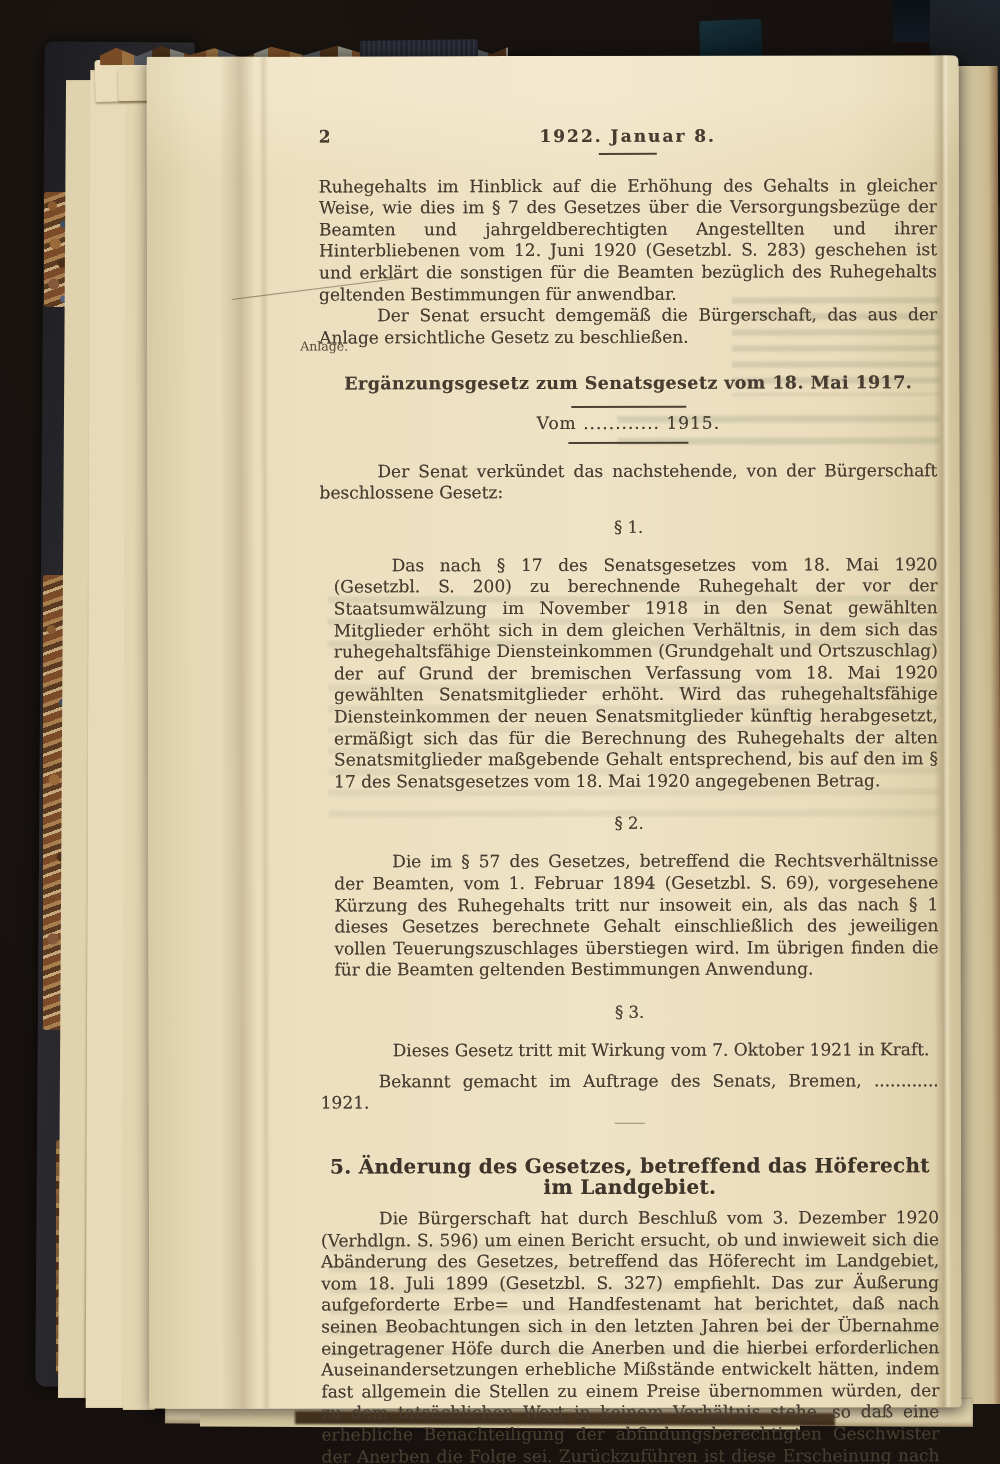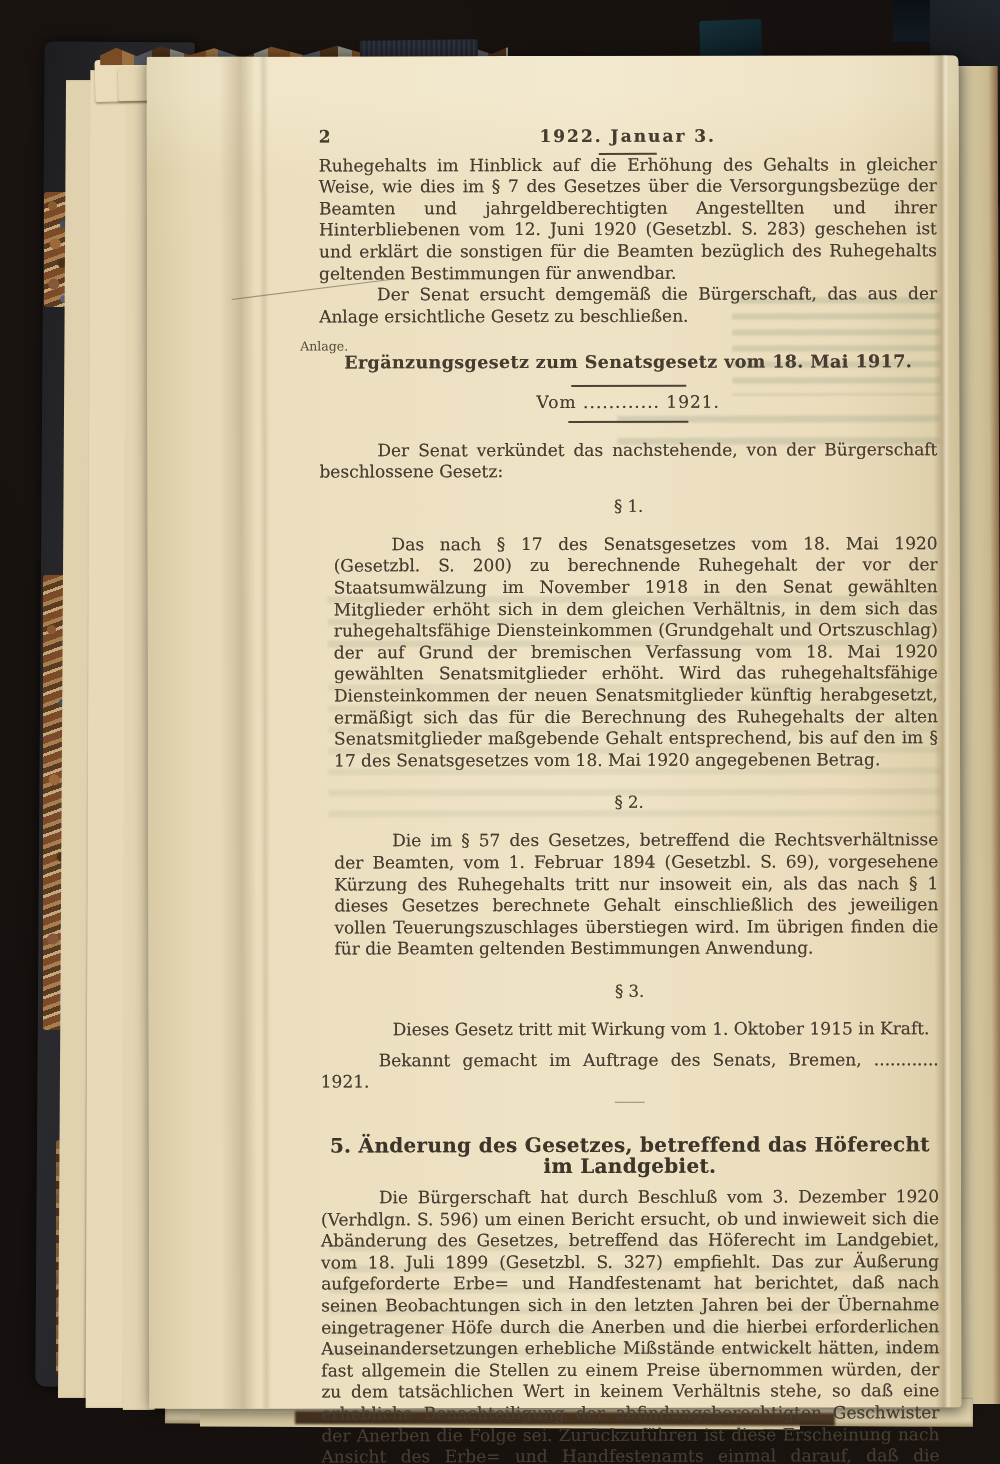--- a/index.html
+++ b/index.html
@@ -140,21 +140,21 @@
   .header-row .pgnum{width:120px;text-align:left;}
   .header-row .htitle{flex:1;text-align:center;letter-spacing:2px;}
   .header-row .hspacer{width:120px;}
   .rule{height:2px;background:#4c4234;margin:0 auto;}
   .rule.header-rule{width:58px;margin-top:5px;}
   .rule.w115{width:115px;margin-top:11px;}
   .rule.w120{width:120px;margin-top:7px;}
   .rule.tiny{width:30px;height:1px;margin-top:9px;opacity:.55;}
   p{margin:0;text-align:justify;}
   p.indent{text-indent:58px;}
-  .p-intro{}
+  .p-intro{margin-top:21px;}
   .law-title{
     margin:25px 0 0 0;text-align:center;font-size:17.5px;font-weight:bold;letter-spacing:.4px;
   }
   .vom-line{margin-top:5px;text-align:center;letter-spacing:1px;}
   .p-procl{margin-top:17px;}
   .sec-head{margin-top:13px;text-align:center;font-weight:normal;font-size:16.5px;}
   .sec-head.sp{margin-top:21px;}
   .sec-body{margin-top:3px;margin-left:14px;}
   .p-promul{margin-top:9px;}
   .item5-head{
@@ -236,45 +236,45 @@
       </div>
 
     <div class="scratch"></div>
 
     <div class="margin-note">Anlage.</div>
 
     <div class="text-col">
 
       <div class="header-row">
         <span class="pgnum">2</span>
-        <span class="htitle">1922. Januar 3.</span>
+        <span class="htitle">1922. Januar 8.</span>
         <span class="hspacer"></span>
       </div>
       <div class="rule header-rule"></div>
 
       <p class="p-intro">Ruhegehalts im Hinblick auf die Erhöhung des Gehalts in gleicher Weise, wie dies im § 7 des Gesetzes über die Versorgungsbezüge der Beamten und jahrgeldberechtigten Angestellten und ihrer Hinterbliebenen vom 12. Juni 1920 (Gesetzbl. S. 283) geschehen ist und erklärt die sonstigen für die Beamten bezüglich des Ruhegehalts geltenden Bestimmungen für anwendbar.</p>
 
       <p class="indent">Der Senat ersucht demgemäß die Bürgerschaft, das aus der Anlage ersichtliche Gesetz zu beschließen.</p>
 
       <h2 class="law-title">Ergänzungsgesetz zum Senatsgesetz vom 18. Mai 1917.</h2>
       <div class="rule w115"></div>
 
-      <p class="vom-line">Vom ............ 1921.</p>
+      <p class="vom-line">Vom ............ 1915.</p>
       <div class="rule w120"></div>
 
       <p class="indent p-procl">Der Senat verkündet das nachstehende, von der Bürgerschaft beschlossene Gesetz:</p>
 
       <h3 class="sec-head">§ 1.</h3>
       <p class="indent sec-body">Das nach § 17 des Senatsgesetzes vom 18. Mai 1920 (Gesetzbl. S. 200) zu berechnende Ruhegehalt der vor der Staatsumwälzung im November 1918 in den Senat gewählten Mitglieder erhöht sich in dem gleichen Verhältnis, in dem sich das ruhegehaltsfähige Diensteinkommen (Grundgehalt und Ortszuschlag) der auf Grund der bremischen Verfassung vom 18. Mai 1920 gewählten Senatsmitglieder erhöht. Wird das ruhegehaltsfähige Diensteinkommen der neuen Senatsmitglieder künftig herabgesetzt, ermäßigt sich das für die Berechnung des Ruhegehalts der alten Senatsmitglieder maßgebende Gehalt entsprechend, bis auf den im § 17 des Senatsgesetzes vom 18. Mai 1920 angegebenen Betrag.</p>
 
       <h3 class="sec-head sp">§ 2.</h3>
       <p class="indent sec-body">Die im § 57 des Gesetzes, betreffend die Rechtsverhältnisse der Beamten, vom 1. Februar 1894 (Gesetzbl. S. 69), vorgesehene Kürzung des Ruhegehalts tritt nur insoweit ein, als das nach § 1 dieses Gesetzes berechnete Gehalt einschließlich des jeweiligen vollen Teuerungszuschlages überstiegen wird. Im übrigen finden die für die Beamten geltenden Bestimmungen Anwendung.</p>
 
       <h3 class="sec-head sp">§ 3.</h3>
-      <p class="indent sec-body">Dieses Gesetz tritt mit Wirkung vom 1. Oktober 1915 in Kraft.</p>
+      <p class="indent sec-body">Dieses Gesetz tritt mit Wirkung vom 7. Oktober 1921 in Kraft.</p>
 
       <p class="indent p-promul">Bekannt gemacht im Auftrage des Senats, Bremen, ............ 1921.</p>
       <div class="rule tiny"></div>
 
       <h2 class="item5-head">5. Änderung des Gesetzes, betreffend das Höferecht im Landgebiet.</h2>
 
       <p class="indent item5-p1">Die Bürgerschaft hat durch Beschluß vom 3. Dezember 1920 (Verhdlgn. S. 596) um einen Bericht ersucht, ob und inwieweit sich die Abänderung des Gesetzes, betreffend das Höferecht im Landgebiet, vom 18. Juli 1899 (Gesetzbl. S. 327) empfiehlt. Das zur Äußerung aufgeforderte Erbe= und Handfestenamt hat berichtet, daß nach seinen Beobachtungen sich in den letzten Jahren bei der Übernahme eingetragener Höfe durch die Anerben und die hierbei erforderlichen Auseinandersetzungen erhebliche Mißstände entwickelt hätten, indem fast allgemein die Stellen zu einem Preise übernommen würden, der zu dem tatsächlichen Wert in keinem Verhältnis stehe, so daß eine erhebliche Benachteiligung der abfindungsberechtigten Geschwister der Anerben die Folge sei. Zurückzuführen ist diese Erscheinung nach Ansicht des Erbe= und Handfestenamts einmal darauf, daß die einschlägigen Bestimmungen des Höfegesetzes den veränderten wirtschaftlichen Verhältnissen nicht mehr gerecht werden, dann aber auch, weil in der Praxis gegen gewisse positive Vorschriften des Gesetzes teils aus Unkenntnis, teils in unzeitgemäßer Beibehaltung alter Gewohnheiten häufig verstoßen wird. Das Erbe= und Handfestenamt hält zur Beseitigung dieser Mißstände eine Änderung des Höfegesetzes für erforderlich und hat in dieser Richtung eine Reihe von Abänderungsvorschlägen gemacht.</p>
 
     </div>
   </div>

